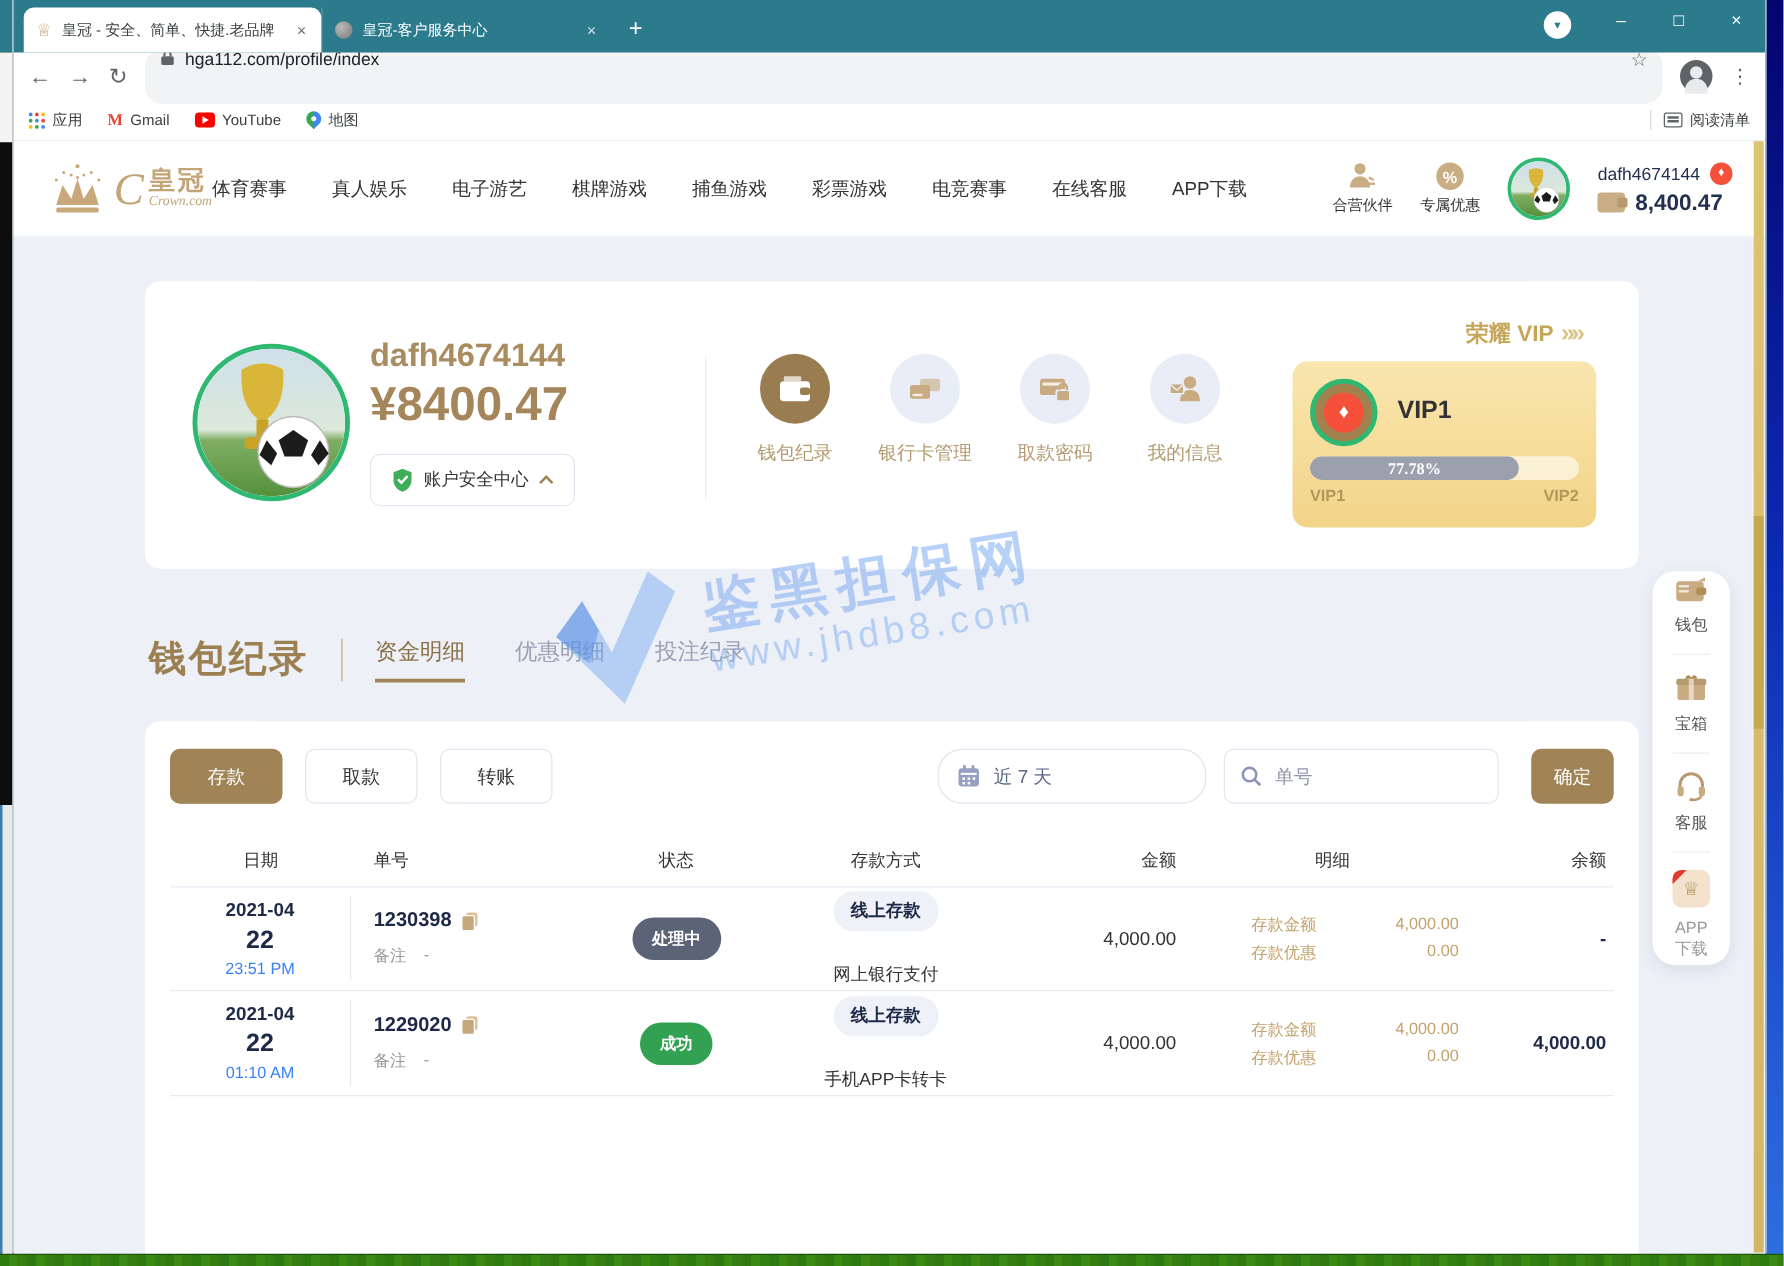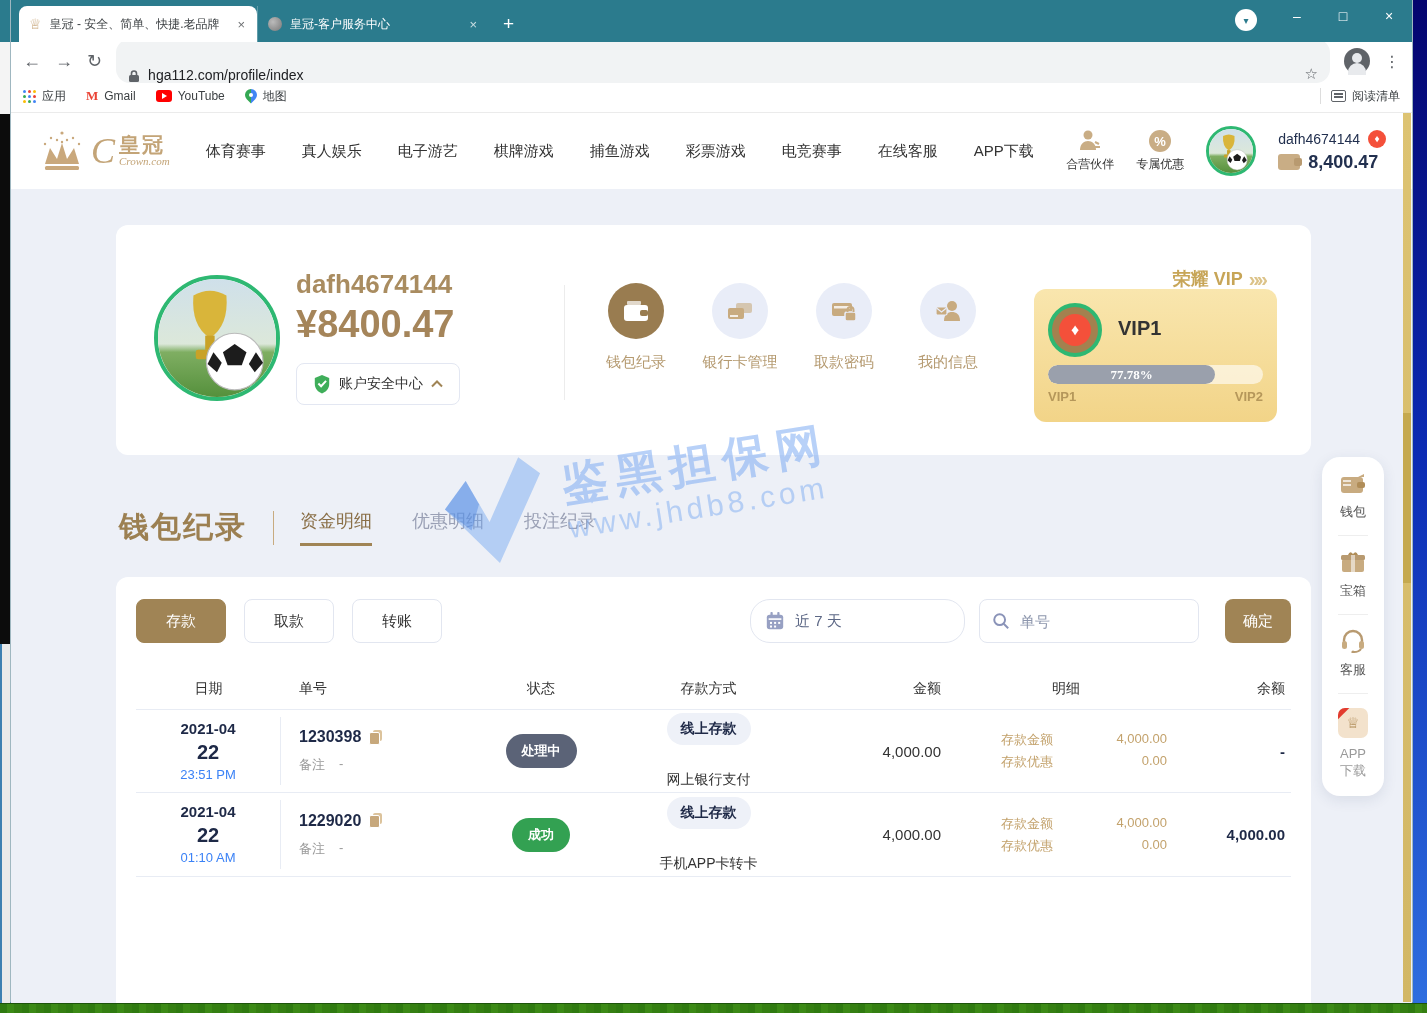--- a/index.html
+++ b/index.html
@@ -34,21 +34,21 @@
 .favicon-globe{width:14px;height:14px;border-radius:50%;background:radial-gradient(circle at 35% 35%,#bbb,#777);flex:none}
 .newtab{color:#fff;font-size:19px;padding:0 14px;height:36px;display:flex;align-items:center;cursor:pointer}
 .tab-menu-btn{position:absolute;right:155px;top:9px;width:22px;height:22px;border-radius:50%;background:#fff;
   color:#2b7b8d;font-size:10px;display:flex;align-items:center;justify-content:center;cursor:pointer}
 .win-controls{position:absolute;right:0;top:0;height:32px;display:flex}
 .win-controls span{width:46px;height:32px;display:flex;align-items:center;justify-content:center;color:#fff;font-size:14px;cursor:pointer}
 
 
 .urlbar{height:38px;background:#fff;display:flex;align-items:center;padding:0 12px;gap:14px}
 .nav-ic{color:#5f6368;font-size:18px;line-height:1;cursor:pointer}
-.omnibox{flex:1;height:44px;background:#f1f3f4;border-radius:14px;display:flex;align-items:flex-end;padding:0 12px;gap:8px}
+.omnibox{flex:1;height:44px;background:#f1f3f4;border-radius:14px;display:flex;align-items:flex-start;padding:0 12px;gap:8px}
 .omnibox .lock{flex:none}
 .omnibox .url-text{flex:1;font-size:14px;color:#202124}
 .omnibox .star{color:#5f6368;font-size:15px;cursor:pointer}
 .profile-btn{width:26px;height:26px;border-radius:50%;background:#5f6368;position:relative;cursor:pointer;flex:none}
 .profile-btn::before{content:"";position:absolute;left:8px;top:5px;width:10px;height:10px;border-radius:50%;background:#e8eaed}
 .profile-btn::after{content:"";position:absolute;left:4px;top:15px;width:18px;height:12px;border-radius:9px 9px 0 0;background:#e8eaed}
 .more-dots{color:#5f6368;font-size:16px;cursor:pointer}
 
 
 .bookmarks{height:33px;background:#fff;display:flex;align-items:center;padding:0 12px;gap:20px;border-bottom:1px solid #ebebeb;font-size:12px;color:#3c4043}
@@ -66,21 +66,21 @@
 .rl-ic{width:15px;height:12px;border:1.5px solid #5f6368;border-radius:2px;position:relative}
 .rl-ic::before{content:"";position:absolute;left:2px;top:2px;right:2px;height:1.5px;background:#5f6368;box-shadow:0 3px 0 #5f6368}
 
 
 .site-header{height:76px;background:#fff;display:flex;align-items:center;padding:0 26px}
 .logo{display:flex;align-items:center;gap:4px;cursor:pointer}
 .logo-c{font-family:"Liberation Serif",serif;font-style:italic;font-size:36px;color:#c3a477;line-height:.8}
 .logo-txt{display:flex;flex-direction:column;line-height:1.05}
 .logo-zh{font-size:21px;font-weight:bold;color:#c3a477;letter-spacing:2px}
 .logo-en{font-size:11px;font-style:italic;color:#c3a477;font-family:"Liberation Serif",serif}
-.main-nav{display:flex;gap:36px;margin-left:36px;font-size:15px;color:#333}
+.main-nav{display:flex;gap:36px;font-size:15px;color:#333}
 .main-nav span{cursor:pointer;white-space:nowrap}
 .hdr-right{margin-left:auto;display:flex;align-items:center;gap:22px}
 .hdr-mini{display:flex;flex-direction:column;align-items:center;gap:3px;font-size:12px;color:#333;cursor:pointer}
 .hdr-avatar{width:50px;height:50px;border-radius:50%;border:3px solid #2eb872;overflow:hidden;flex:none;cursor:pointer}
 .hdr-user{display:flex;flex-direction:column;gap:4px}
 .hdr-user-row{display:flex;align-items:center;gap:8px;font-size:14px;color:#22304f}
 .diamond-badge{width:18px;height:18px;border-radius:50%;background:#f4503a;color:#fff;font-size:10px;display:flex;align-items:center;justify-content:center}
 .hdr-bal-row{display:flex;align-items:center;gap:8px;font-weight:bold;font-size:18px;color:#22304f}
 .wallet-mini{width:22px;height:16px;background:#c9ad85;border-radius:3px;position:relative}
 .wallet-mini::before{content:"";position:absolute;right:-2px;top:4px;width:8px;height:8px;background:#b89a70;border-radius:2px}
@@ -93,21 +93,21 @@
 .big-avatar{position:absolute;left:38px;top:50px;width:126px;height:126px;border-radius:50%;border:4px solid #2eb872;overflow:hidden}
 .p-name{position:absolute;left:180px;top:44px;font-size:26px;font-weight:bold;color:#a98c60}
 .p-balance{position:absolute;left:180px;top:78px;font-size:38px;font-weight:bold;color:#a5855a}
 .sec-btn{position:absolute;left:180px;top:138px;display:flex;align-items:center;gap:8px;border:1px solid #e3e7f2;border-radius:8px;padding:10px 16px;font-size:14px;color:#333;background:#fff;cursor:pointer}
 .p-divider{position:absolute;left:448px;top:60px;width:1px;height:115px;background:#ececec}
 .p-actions{position:absolute;left:468px;top:58px;display:flex}
 .p-act{width:104px;display:flex;flex-direction:column;align-items:center;cursor:pointer}
 .p-act .circ{width:56px;height:56px;border-radius:50%;background:#e9edf8;display:flex;align-items:center;justify-content:center;color:#c8ab80}
 .p-act.active .circ{background:#997c50;color:#fff}
 .p-act .lab{margin-top:14px;font-size:15px;color:#b59a70;white-space:nowrap}
-.honor-vip{position:absolute;right:46px;top:42px;font-size:18px;font-weight:bold;color:#c7a557;display:flex;align-items:center;gap:6px;cursor:pointer}
+.honor-vip{position:absolute;right:46px;top:30px;font-size:18px;font-weight:bold;color:#c7a557;display:flex;align-items:center;gap:6px;cursor:pointer}
 .honor-vip .chev{color:#dcc389;font-size:20px;letter-spacing:-3px}
 .vip-card{position:absolute;right:34px;top:64px;width:243px;height:133px;border-radius:12px;background:linear-gradient(180deg,#f9e6ae,#f2d488)}
 .vip-badge{position:absolute;left:14px;top:14px;width:54px;height:54px;border-radius:50%;background:#a3814f;border:4px solid #2eb872;display:flex;align-items:center;justify-content:center}
 .vip-badge .red{width:32px;height:32px;border-radius:50%;background:#f4503a;color:#fff;display:flex;align-items:center;justify-content:center;font-size:16px}
 .vip-lv{position:absolute;left:84px;top:28px;font-size:20px;font-weight:bold;color:#333}
 .vip-track{position:absolute;left:14px;right:14px;top:76px;height:19px;border-radius:10px;background:rgba(255,255,255,.6);overflow:hidden}
 .vip-fill{height:100%;background:#9aa0ac;border-radius:10px;display:flex;align-items:center;justify-content:center;color:#fff;font-size:13px;font-weight:bold}
 .vip-range{position:absolute;left:14px;right:14px;top:100px;display:flex;justify-content:space-between;font-size:13px;font-weight:bold;color:#b5975a}
 
 
@@ -156,21 +156,21 @@
 .status-pill.pending{background:#5b6377}
 .status-pill.success{background:#33a152}
 .method-pill{display:inline-block;padding:7px 14px;border-radius:16px;background:#eef1f8;font-size:14px;font-weight:bold;color:#1e2947}
 .channel{margin-top:26px;font-size:14px;color:#333}
 .cell-amount{font-size:15px;color:#333;padding-right:10px}
 .cell-detail{display:grid;grid-template-columns:1fr 100px;gap:4px 14px;font-size:13px;color:#c3a26c;padding:0 14px}
 .cell-detail span{text-align:right}
 .cell-balance{font-size:15px;font-weight:bold;color:#1e2947;padding-right:6px}
 
 
-.side-panel{position:absolute;right:28px;top:268px;width:62px;background:#fff;border-radius:18px;box-shadow:0 4px 14px rgba(40,60,100,.10);padding:16px 0;display:flex;flex-direction:column;align-items:center;z-index:7}
+.side-panel{position:absolute;right:28px;top:268px;width:62px;background:#fff;border-radius:18px;box-shadow:0 4px 14px rgba(40,60,100,.10);padding:4px 0;display:flex;flex-direction:column;align-items:center;z-index:7}
 .sp-item{display:flex;flex-direction:column;align-items:center;gap:8px;font-size:13px;color:#555;cursor:pointer}
 .sp-item svg{display:block}
 .sp-div{width:30px;height:1px;background:#eee;margin:14px 0}
 .app-ic{position:relative;width:30px;height:30px;border-radius:7px;background:#f3e2cc;display:flex;align-items:center;justify-content:center;color:#b08d58;font-size:15px;overflow:hidden}
 .app-ic::before{content:"";position:absolute;left:-8px;top:-8px;width:16px;height:16px;background:#e23b2e;transform:rotate(45deg)}
 .sp-applabel{color:#999;font-size:13px;line-height:1.3;text-align:center}
 
 
 .page-scrollbar{position:absolute;right:1px;top:113px;width:8px;height:889px;background:linear-gradient(180deg,#ddc372,#d2b765);z-index:8}
 .page-thumb{position:absolute;left:0;top:300px;width:8px;height:170px;background:#c5a94f}

